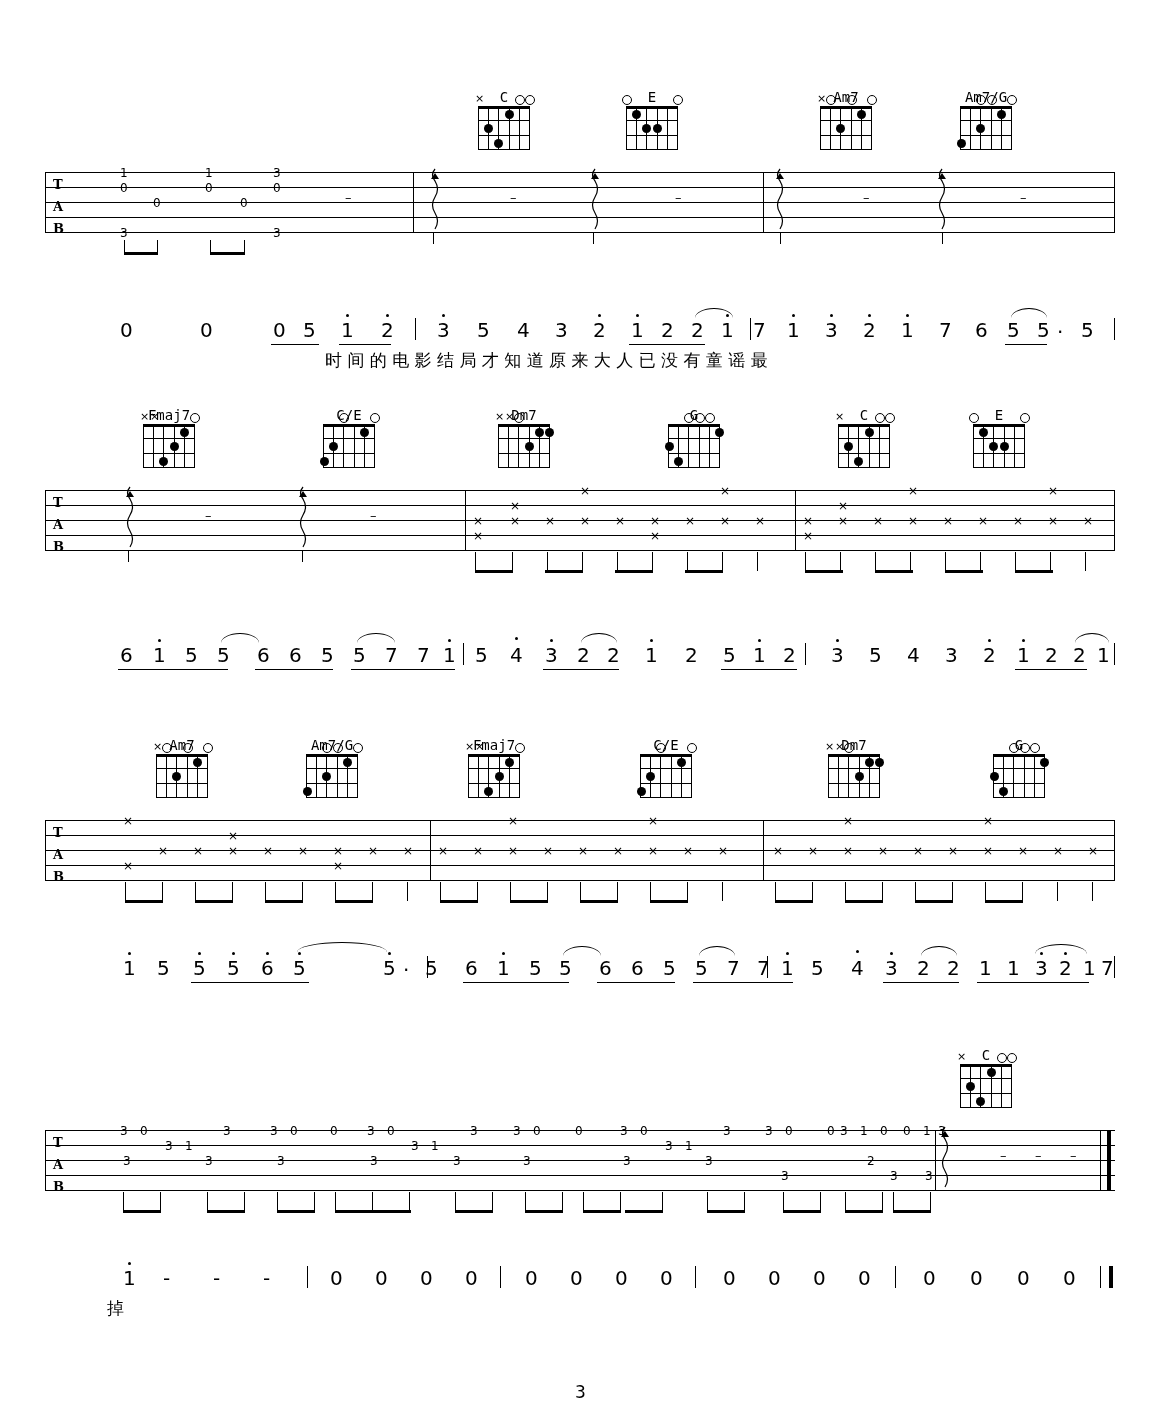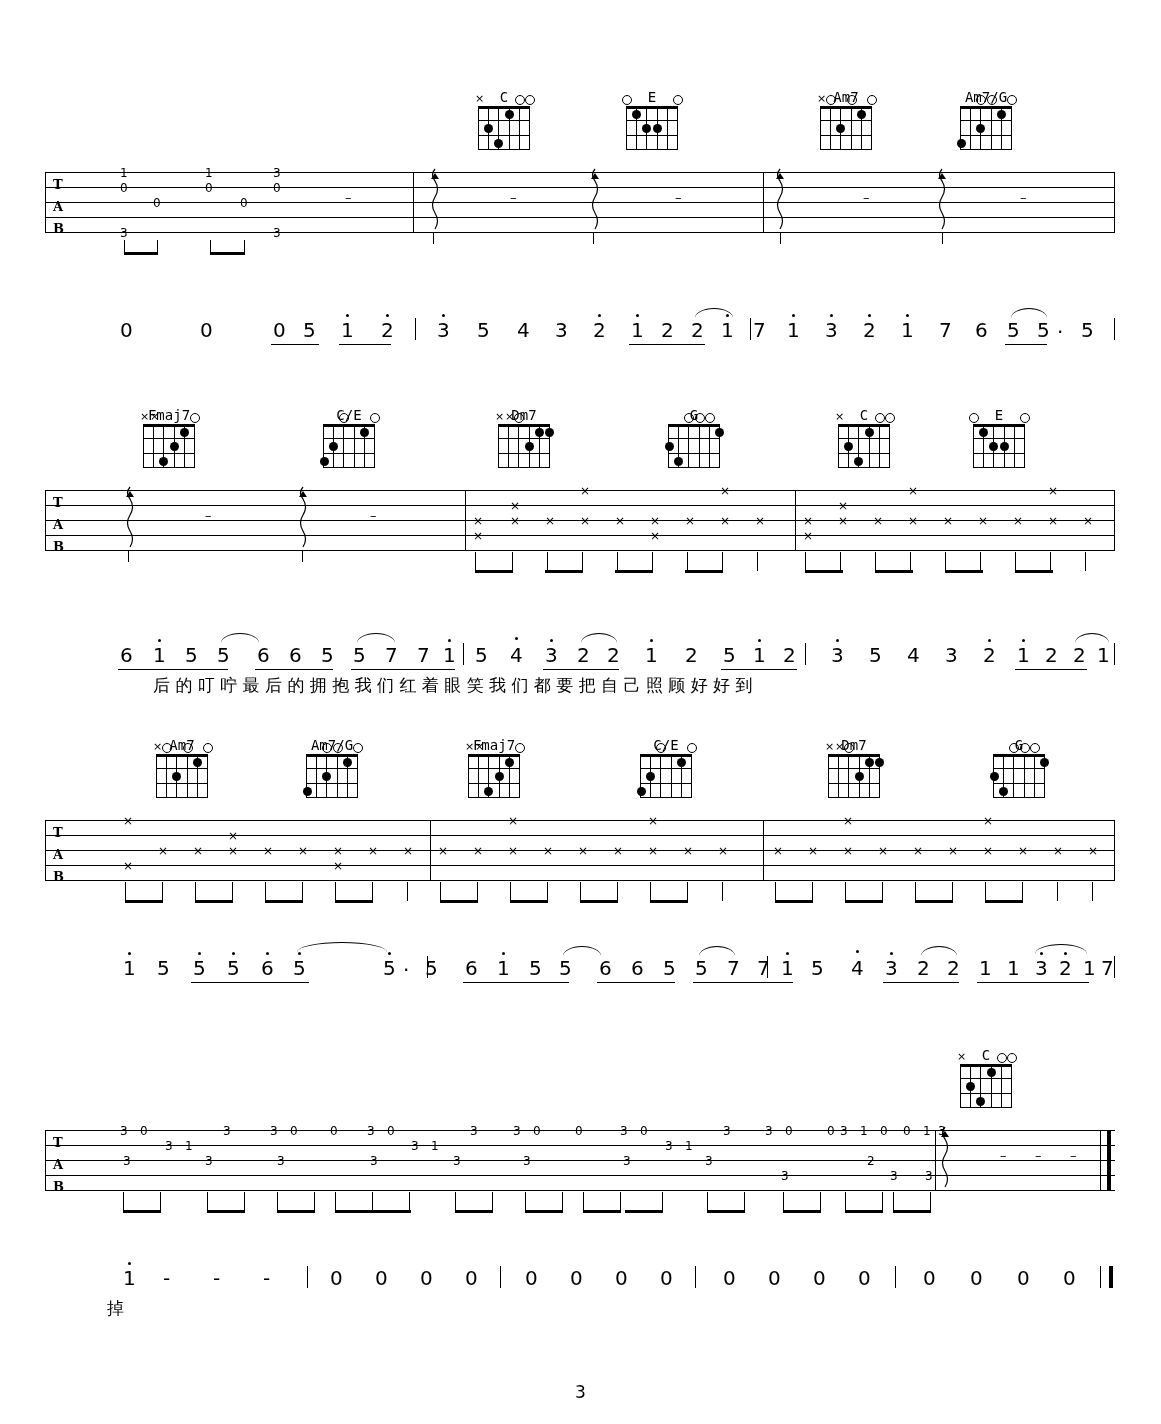--- a/index.html
+++ b/index.html
@@ -238,20 +238,21 @@
     <div class="udot" style="left:861px;top:4px;"></div>
     <div class="jp" style="left:894px;top:10px;">7</div>
     <div class="jp" style="left:930px;top:10px;">6</div>
     <div class="jp" style="left:962px;top:10px;">5</div>
     <div class="jp" style="left:992px;top:10px;">5</div>
     <div class="tie" style="left:966px;top:-2px;width:36px;"></div>
     <div class="ubar" style="left:960px;top:34px;width:42px;"></div>
     <div class="jp" style="left:1012px;top:12px;">·</div>
     <div class="jp" style="left:1036px;top:10px;">5</div>
 
+    <div class="lyr" style="left:280px;top:42px;">时 间 的  电 影 结 局 才 知 道  原 来  大 人 已 没 有 童 谣  最</div>
   </div>
 
   <div class="sys" style="top:408px;">
     <div class="chord" style="left:95px;top:0;">
       <div class="cname">Fmaj7</div>
       <div class="grid">
         <div class="nut"></div>
         <div class="vline" style="left:0;"></div>
           <div class="vline" style="left:10px;"></div>
         <div class="vline" style="left:20px;"></div>
@@ -505,21 +506,20 @@
     <div class="jp" style="left:938px;top:10px;">2</div>
     <div class="udot" style="left:943px;top:4px;"></div>
     <div class="jp" style="left:972px;top:10px;">1</div>
     <div class="udot" style="left:977px;top:4px;"></div>
     <div class="jp" style="left:1000px;top:10px;">2</div>
     <div class="jp" style="left:1028px;top:10px;">2</div>
     <div class="ubar" style="left:970px;top:34px;width:72px;"></div>
     <div class="tie" style="left:1030px;top:-2px;width:34px;"></div>
     <div class="jp" style="left:1052px;top:10px;">1</div>
 
-    <div class="lyr" style="left:108px;top:42px;">后 的 叮  咛 最 后 的 拥  抱 我 们  红 着  眼 笑 我 们 都  要 把 自 己 照 顾 好  好 到</div>
   </div>
 
   <div class="sys" style="top:738px;">
     <div class="chord" style="left:108px;top:0;">
       <div class="cname">Am7</div>
       <div class="grid">
         <div class="nut"></div>
         <div class="vline" style="left:0;"></div>
           <div class="vline" style="left:10px;"></div>
         <div class="vline" style="left:20px;"></div>

